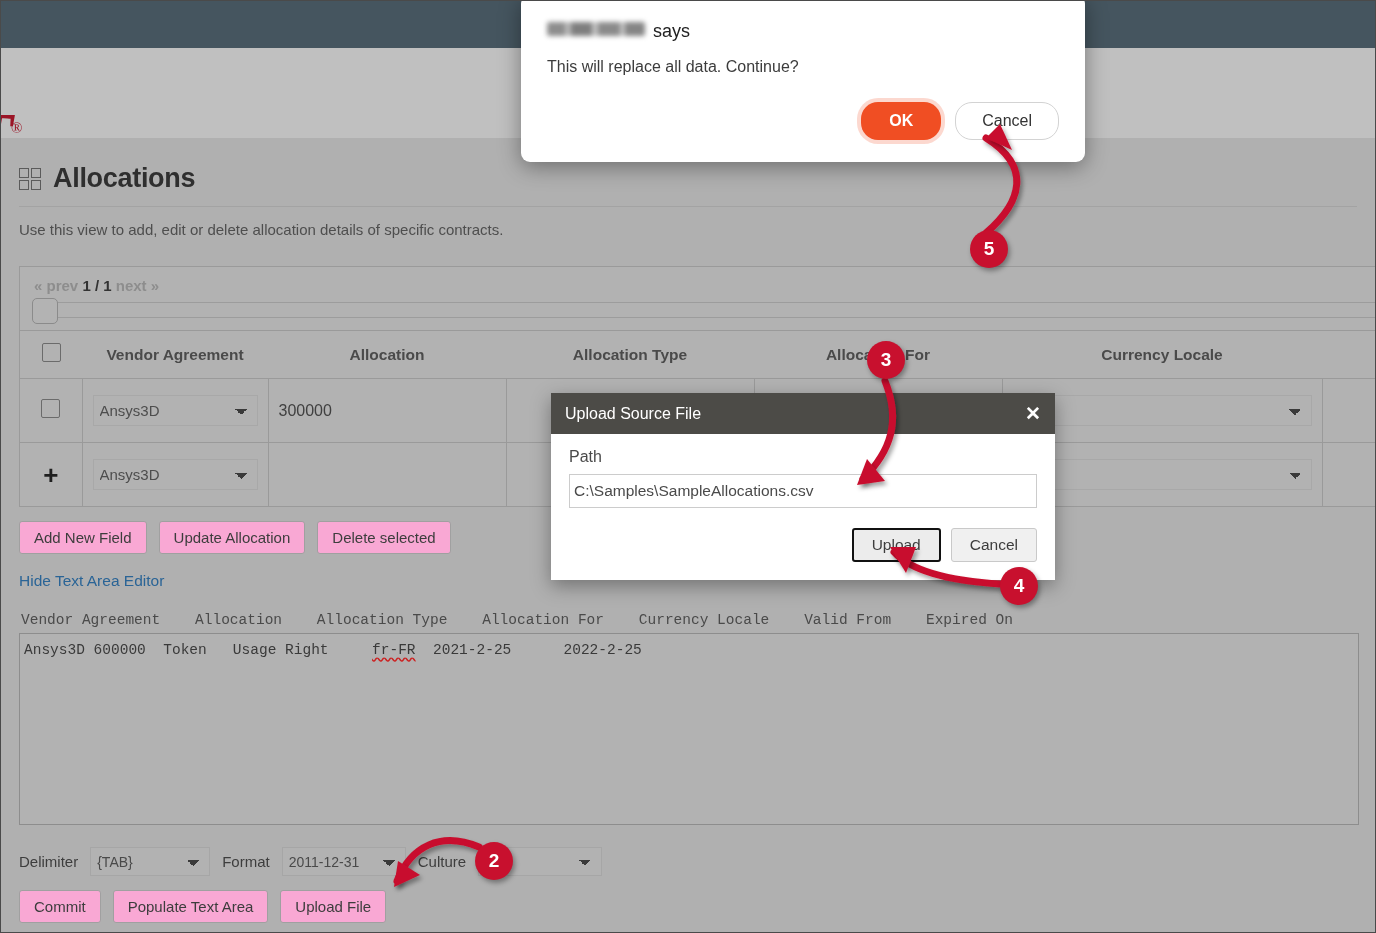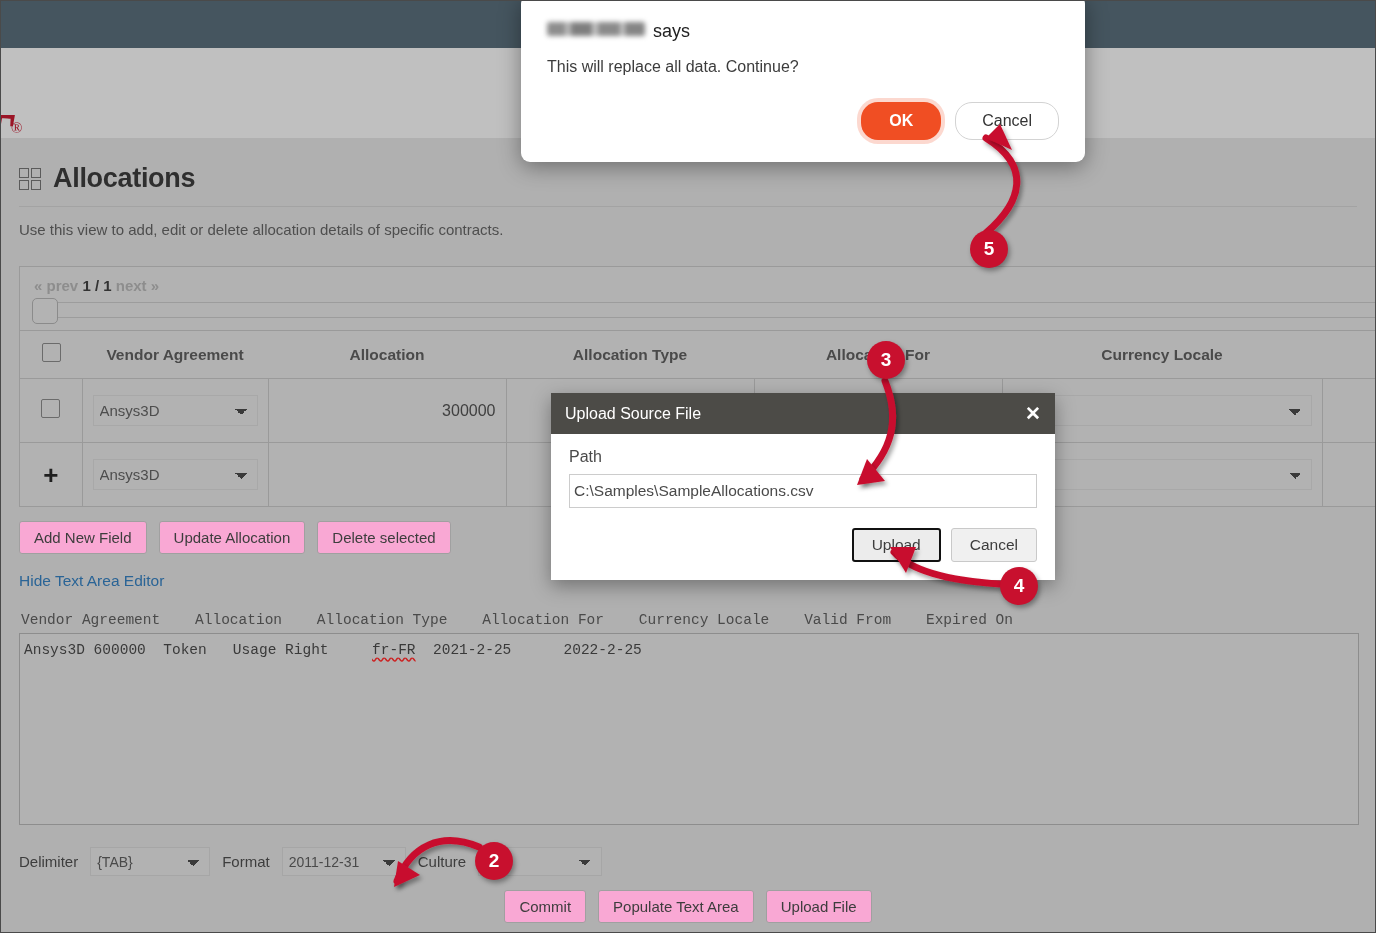--- a/index.html
+++ b/index.html
@@ -182,21 +182,21 @@
     background: #b2b2b2;
     border-radius: 2px;
     display: inline-block;
   }
   .plus {
     font-size: 26px;
     font-weight: bold;
     color: #1f1f1f;
     line-height: 1;
   }
-  .num-cell { text-align: right; font-size: 16px; color: #404040; padding-right: 14px;}
+  .num-cell { text-align: left; font-size: 16px; color: #404040; padding-right: 14px;}
 
   
   .btn-row { margin-top: 14px; display: flex; gap: 12px; }
   .btn {
     font-family: "Liberation Sans", sans-serif;
     font-size: 15px;
     color: #3d3d3d;
     background: #f9a8d4;
     border: 1px solid #a0a0a0;
     border-radius: 3px;
@@ -267,21 +267,21 @@
     background-position:
       calc(100% - 16px) 12px,
       calc(100% - 10px) 12px;
     background-size: 6px 6px, 6px 6px;
     background-repeat: no-repeat;
   }
   .w-delim { width: 120px; }
   .w-format { width: 124px; }
   .w-culture { width: 124px; }
 
-  .bottom-btns { margin-top: 14px; display: flex; gap: 12px; justify-content: center; }
+  .bottom-btns { margin-top: 14px; display: flex; gap: 12px; }
 
   
   .upload-dialog {
     position: absolute;
     left: 550px; top: 392px;
     width: 504px;
     background: #fff;
     box-shadow: 0 6px 18px rgba(0,0,0,0.35);
     z-index: 40;
   }

